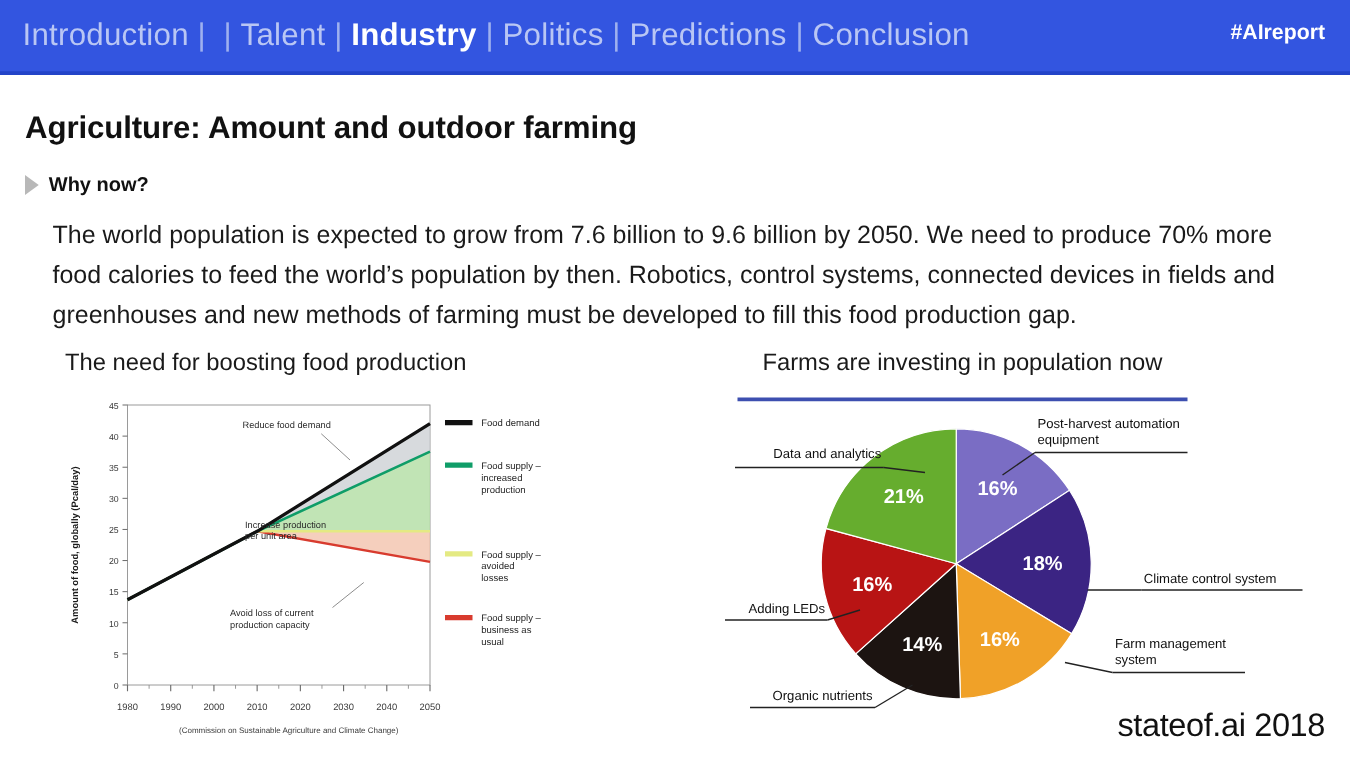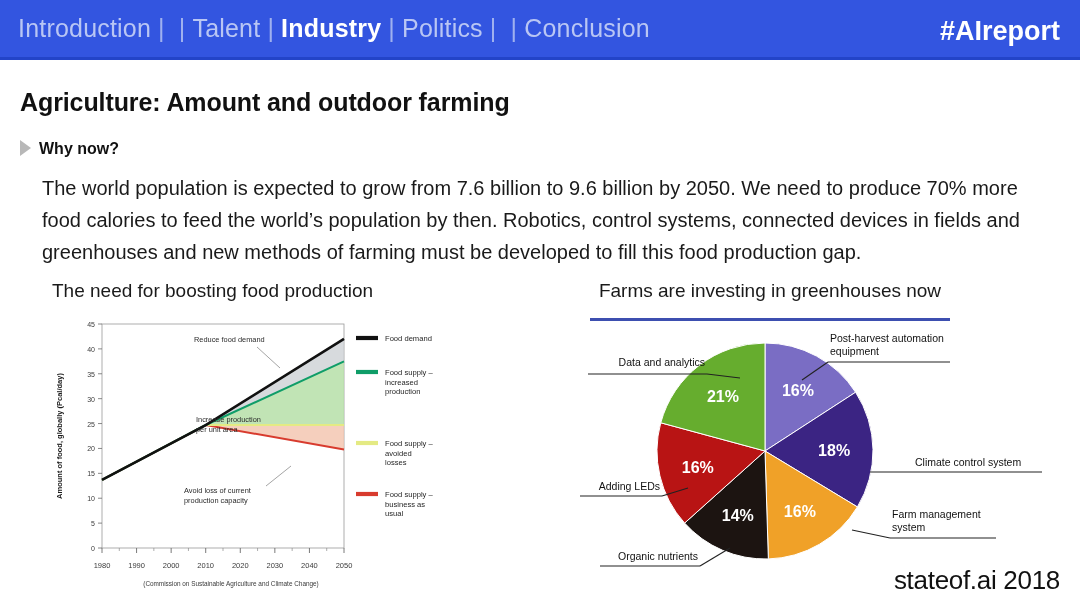--- a/index.html
+++ b/index.html
@@ -23,21 +23,21 @@
     margin-left: 18px;
     font-size: 25px; letter-spacing: .2px;
     color: #b9c6f4;
     white-space: nowrap;
   }
   .nav-item { color: #b9c6f4; font-weight: 400; }
   .nav-item.active { color: #ffffff; font-weight: bold; }
   .nav-sep { color: #9fb1ef; margin: 0 7px; font-weight: 300; }
   .nav-brand {
     position: absolute; right: 20px; top: 16px;
-    color: #ffffff; font-weight: bold; font-size: 27px;
+    color: #ffffff; font-weight: bold; font-size: 17px;
   }
 
   
   .slide-title {
     position: absolute; left: 20px; top: 88px;
     font-size: 25px; font-weight: bold; color: #111;
     letter-spacing: -.1px;
   }
   .why-row {
     position: absolute; left: 20px; top: 140px;
@@ -96,37 +96,38 @@
     <div class="nav-inner" id="nav-inner">
         <span class="nav-item">Introduction</span>
         <span class="nav-sep">|</span>
         <span class="nav-sep">|</span>
         <span class="nav-item">Talent</span>
         <span class="nav-sep">|</span>
         <span class="nav-item active">Industry</span>
         <span class="nav-sep">|</span>
         <span class="nav-item">Politics</span>
         <span class="nav-sep">|</span>
+        <span class="nav-item">Predictions</span>
         <span class="nav-sep">|</span>
         <span class="nav-item">Conclusion</span>
       </div>
     <div class="nav-brand">#AIreport</div>
   </div>
 
   <div class="slide-title">Agriculture: Amount and outdoor farming</div>
 
   <div class="why-row">
     <div class="tri"></div>
     <div class="why-label">Why now?</div>
   </div>
 
   <div class="body-copy">The world population is expected to grow from 7.6 billion to 9.6 billion by 2050. We need to produce 70% more food calories to feed the world’s population by then. Robotics, control systems, connected devices in fields and greenhouses and new methods of farming must be developed to fill this food production gap.</div>
 
   <div class="sec-head" id="sec-left">The need for boosting food production</div>
-  <div class="sec-head" id="sec-right">Farms are investing in greenhouses now</div>
+  <div class="sec-head" id="sec-right">Farms are investing in population now</div>
 
   <div class="linechart">
     <svg class="lc-svg" width="420" height="275" viewBox="0 0 420 275">
       <g id="lc-dyn">
           <rect x="58" y="8" width="242" height="224" fill="#fff" stroke="#9a9a9a" stroke-width="0.8"></rect>
           <line x1="54" y1="232" x2="58" y2="232" stroke="#6b6b6b" stroke-width="0.8"></line>
           <text x="51" y="235" font-size="7" fill="#3a3a3a" text-anchor="end" font-family="&quot;Liberation Sans&quot;, sans-serif">0</text>
           <line x1="54" y1="207.11111111111111" x2="58" y2="207.11111111111111" stroke="#6b6b6b" stroke-width="0.8"></line>
           <text x="51" y="210.11111111111111" font-size="7" fill="#3a3a3a" text-anchor="end" font-family="&quot;Liberation Sans&quot;, sans-serif">5</text>
           <line x1="54" y1="182.22222222222223" x2="58" y2="182.22222222222223" stroke="#6b6b6b" stroke-width="0.8"></line>

